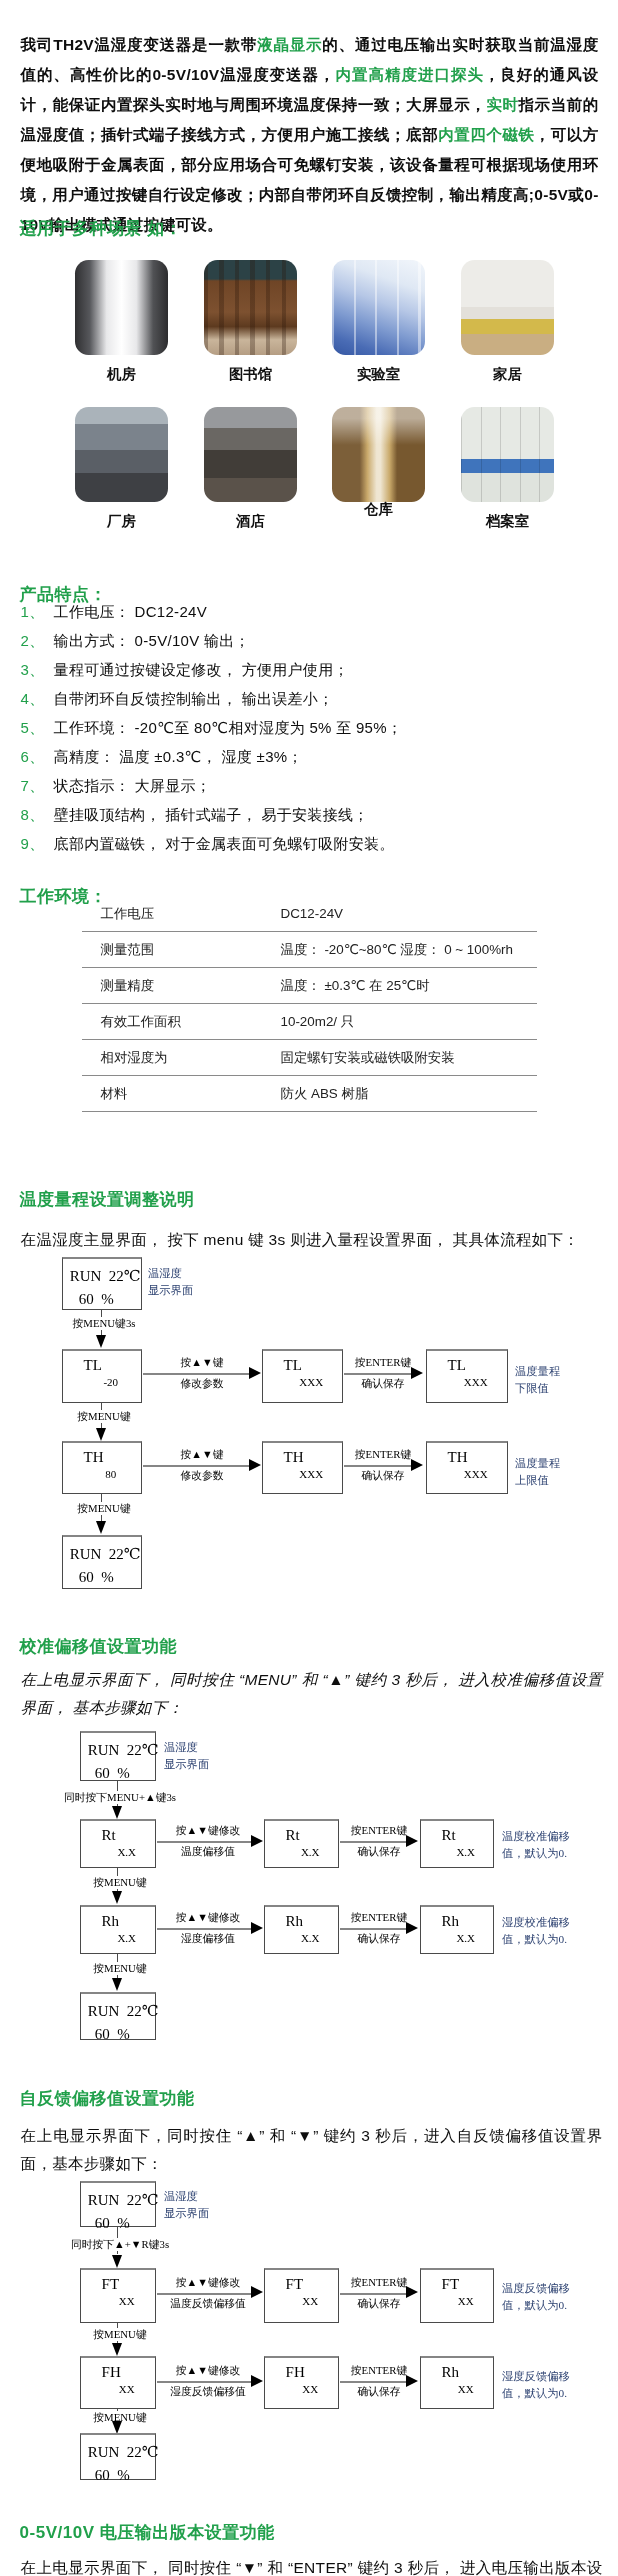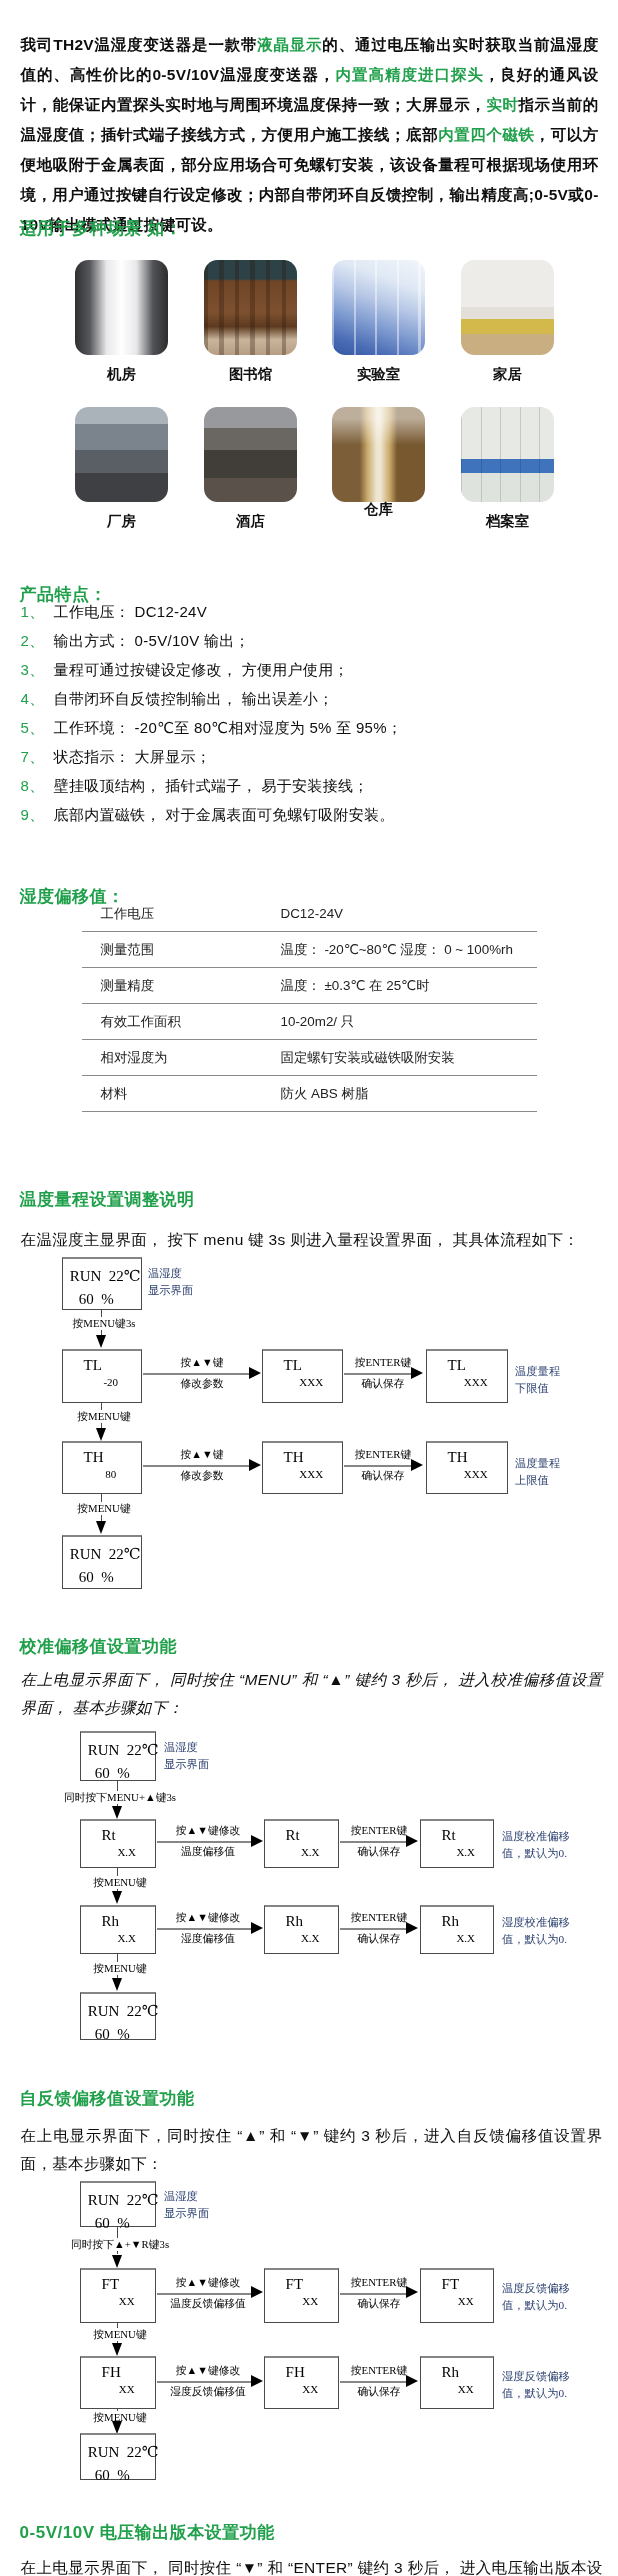--- a/index.html
+++ b/index.html
@@ -82,26 +82,27 @@
   <div class="scene-label" style="left:332px;top:500px;">仓库</div>
   <div class="scene-label" style="left:461px;top:512px;">档案室</div>
 
   <h2 class="h-green" style="top:569px;">产品特点：</h2>
   <ul class="features">
     <li><span class="fnum">1、</span><span>工作电压： DC12-24V</span></li>
     <li><span class="fnum">2、</span><span>输出方式： 0-5V/10V 输出；</span></li>
     <li><span class="fnum">3、</span><span>量程可通过按键设定修改， 方便用户使用；</span></li>
     <li><span class="fnum">4、</span><span>自带闭环自反馈控制输出， 输出误差小；</span></li>
     <li><span class="fnum">5、</span><span>工作环境： -20℃至 80℃相对湿度为 5% 至 95%；</span></li>
+    <li><span class="fnum">6、</span><span>高精度： 温度 ±0.3℃， 湿度 ±3%；</span></li>
     <li><span class="fnum">7、</span><span>状态指示： 大屏显示；</span></li>
     <li><span class="fnum">8、</span><span>壁挂吸顶结构， 插针式端子， 易于安装接线；</span></li>
     <li><span class="fnum">9、</span><span>底部内置磁铁， 对于金属表面可免螺钉吸附安装。</span></li>
   </ul>
 
-  <h2 class="h-green" style="top:871px;">湿度偏移值：</h2>
+  <h2 class="h-green" style="top:871px;">工作环境：</h2>
   <div class="spec">
     <div class="spec-row">
         <span class="spec-label">工作电压</span>
         <span class="spec-value">DC12-24V</span>
       </div>
     <div class="spec-row">
         <span class="spec-label">测量范围</span>
         <span class="spec-value">温度： -20℃~80℃  湿度： 0 ~ 100%rh</span>
       </div>
     <div class="spec-row">

